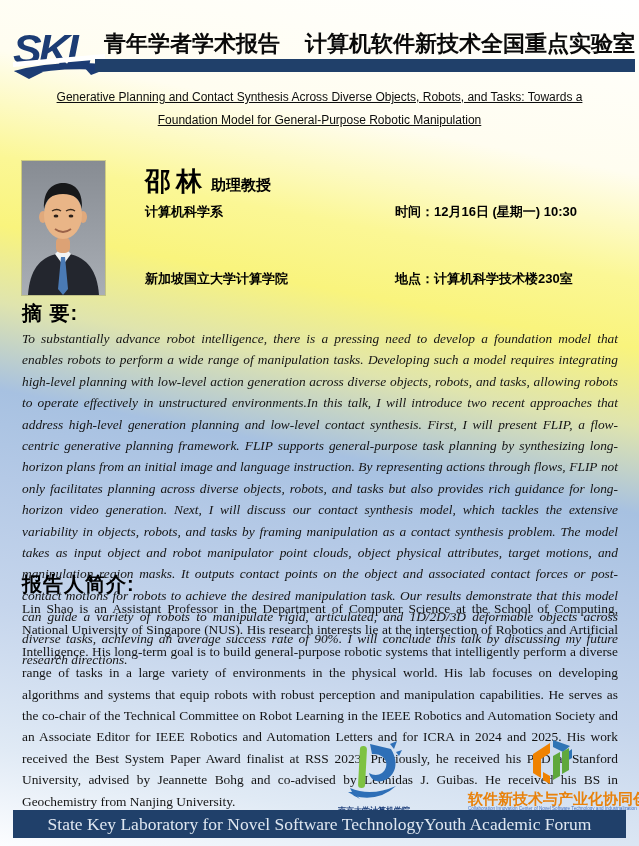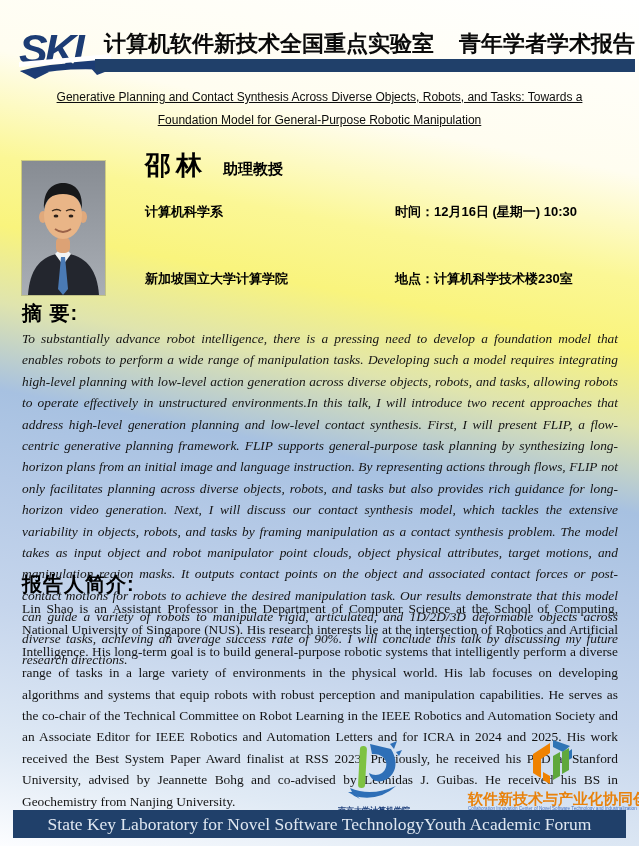--- a/index.html
+++ b/index.html
@@ -14,35 +14,35 @@
       #fbf795 29%,
       #f9f47d 36%,
       #dfe4ae 44%,
       #a7c1e1 53%,
       #b4c9e6 62%,
       #c5d5ec 75%,
       #e0eaf5 90%,
       #fcfdff 100%);
   }
   
-  .skl-logo{position:absolute;left:19px;top:24px;width:92px;height:56px;}
+  .skl-logo{position:absolute;left:13px;top:24px;width:92px;height:56px;}
   .header-line{
     position:absolute;left:104px;top:28px;width:531px;height:32px;
     display:flex;align-items:center;justify-content:space-between;
     font-weight:bold;font-size:22px;color:#0a0a0a;white-space:nowrap;
   }
   .header-bar{position:absolute;left:95px;top:59px;width:540px;height:13px;background:#20406a;}
   
   .talk-title{
     position:absolute;left:35px;top:86px;width:569px;
     text-align:center;font-size:12px;line-height:23px;color:#0d0d0d;text-decoration:underline;
   }
   
   .photo{position:absolute;left:22px;top:161px;width:83px;height:134px;box-shadow:0 0 0 1px rgba(120,120,90,.35);}
-  .speaker-name-row{position:absolute;left:145px;top:148px;display:flex;align-items:baseline;gap:16px;}
+  .speaker-name-row{position:absolute;left:145px;top:164px;display:flex;align-items:baseline;gap:4px;}
   .speaker-name{font-family:"Liberation Serif",serif;font-weight:bold;font-size:26px;letter-spacing:5px;color:#000;}
   .speaker-title{font-weight:bold;font-size:15px;color:#000;}
   .info{position:absolute;font-weight:bold;font-size:13px;color:#000;white-space:nowrap;}
   .dept{left:145px;top:203px;}
   .affil{left:145px;top:270px;}
   .time{left:395px;top:203px;}
   .loc{left:395px;top:270px;}
   
   .sec-head{position:absolute;left:22px;font-weight:bold;font-size:20px;color:#000;letter-spacing:1px;}
   .abs-head{top:300px;}
@@ -76,22 +76,22 @@
   <div class="skl-logo">
     <svg width="92" height="56" viewBox="0 0 92 56">
       <text x="0" y="40" font-family="Liberation Sans, sans-serif" font-size="43" font-weight="bold" font-style="italic" letter-spacing="-3" fill="#1c3c74">SKL</text>
       <rect x="-6" y="34" width="104" height="5" fill="#ffffff" transform="rotate(-5 46 37)"></rect>
       <path d="M1,47 Q40,36 91,40 L91,46 Q45,43 12,51 Z" fill="#1c3c74"></path>
       <path d="M1,47 L16,55 L30,48 L14,46 Z" fill="#1c3c74"></path>
       <path d="M70,42 L91,46 L78,51 Z" fill="#1c3c74"></path>
     </svg>
   </div>
   <div class="header-line">
+    <span>青年学者学术报告</span>
     <span>计算机软件新技术全国重点实验室</span>
-    <span>青年学者学术报告</span>
   </div>
   <div class="header-bar"></div>
 
   <div class="talk-title">Generative Planning and Contact Synthesis Across Diverse Objects, Robots, and Tasks: Towards a Foundation Model for General-Purpose Robotic Manipulation</div>
 
   <div class="photo">
     <svg width="83" height="134" viewBox="0 0 83 134">
       <defs>
         <linearGradient id="bgph" x1="0" y1="0" x2="0" y2="1">
           <stop offset="0" stop-color="#878c93"></stop>

